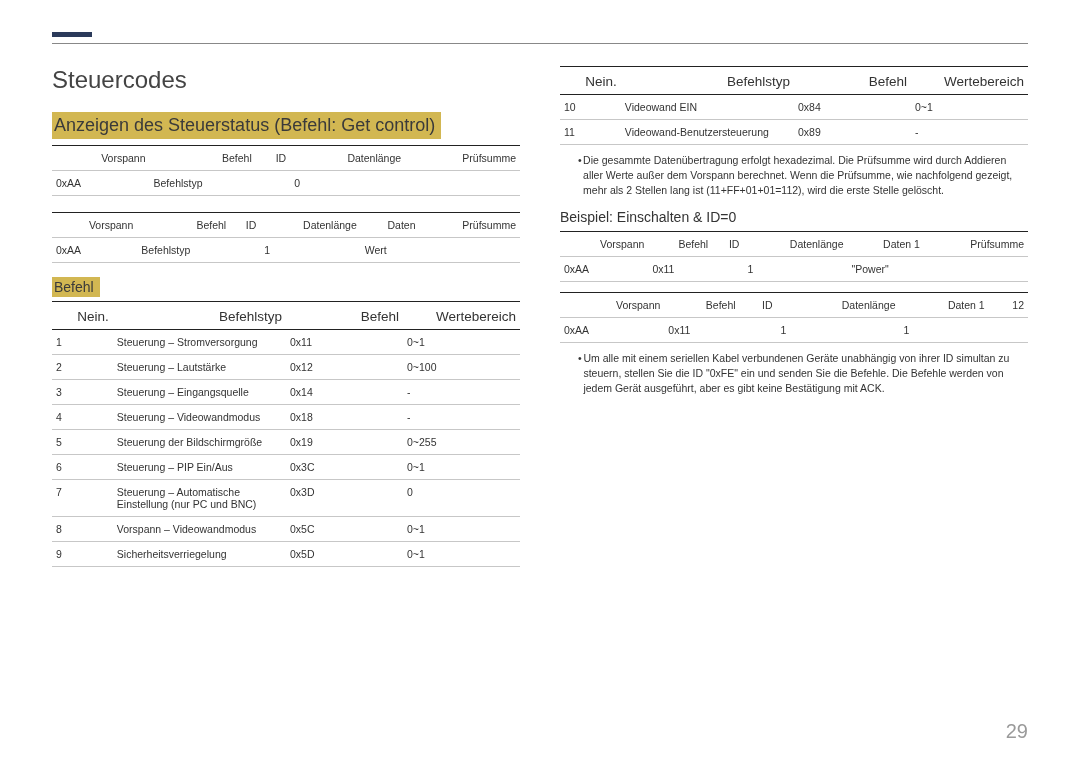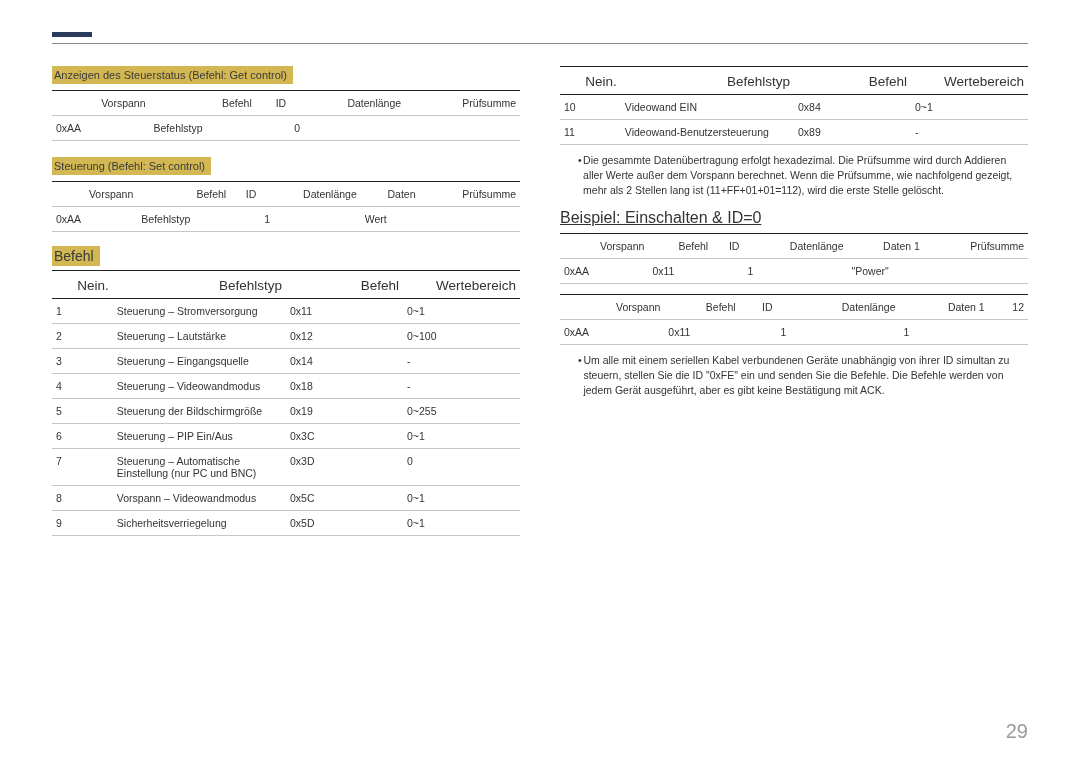--- a/index.html
+++ b/index.html
@@ -32,21 +32,21 @@
   h1 {
     font-size: 24px;
     font-weight: 400;
     color: #444;
     margin-bottom: 18px;
   }
   h2.bar {
     display: inline-block;
     background: #d2b752;
     color: #3a3a3a;
-    font-size: 11px;
+    font-size: 18px;
     font-weight: 500;
     padding: 3px 6px 3px 2px;
     margin-bottom: 6px;
   }
   h3.bar-small {
     display: inline-block;
     background: #d2b752;
     color: #3a3a3a;
     font-size: 14px;
     font-weight: 500;
@@ -80,39 +80,40 @@
     padding: 7px 4px 5px;
     font-weight: 400;
   }
   .bullet-block {
     display: flex;
     margin: 8px 0 10px 18px;
     font-size: 10.5px;
     line-height: 1.45;
   }
   .bullet-block .dot { width: 14px; }
-  .example-line { margin: 4px 0 6px 0; font-size: 16px; text-decoration: underline; }
+  .example-line { margin: 4px 0 6px 0; font-size: 14px; }
   .page-num {
     position: absolute;
     right: 52px;
     bottom: 20px;
     font-size: 20px;
     color: #9a9a9a;
     font-weight: 300;
   }
 </style>
 </head>
 <body>
 
 <div class="accent-bar"></div>
 <hr class="top-rule">
 
 <div class="columns">
 
   <div class="col">
+    <h1>Steuercodes</h1>
 
     <h2 class="bar">Anzeigen des Steuerstatus (Befehl: Get control)</h2>
     <table class="small-pad">
       <tbody>
           <tr>
             <td colspan="5" style="padding:0">
               <hr class="hr-thick">
             </td>
           </tr>
       <tr>
@@ -136,21 +137,20 @@
       </tr>
       <tr>
             <td colspan="5" style="padding:0">
               <hr class="hr-thin">
             </td>
           </tr>
     </tbody>
       </table>
 
     <div class="section-gap"></div>
-    <h2 class="bar">Steuerung (Befehl: Set control)</h2>
     <table class="small-pad">
       <tbody>
           <tr>
             <td colspan="6" style="padding:0">
               <hr class="hr-thick">
             </td>
           </tr>
       <tr>
         <th>Vorspann</th>
         <th>Befehl</th>

